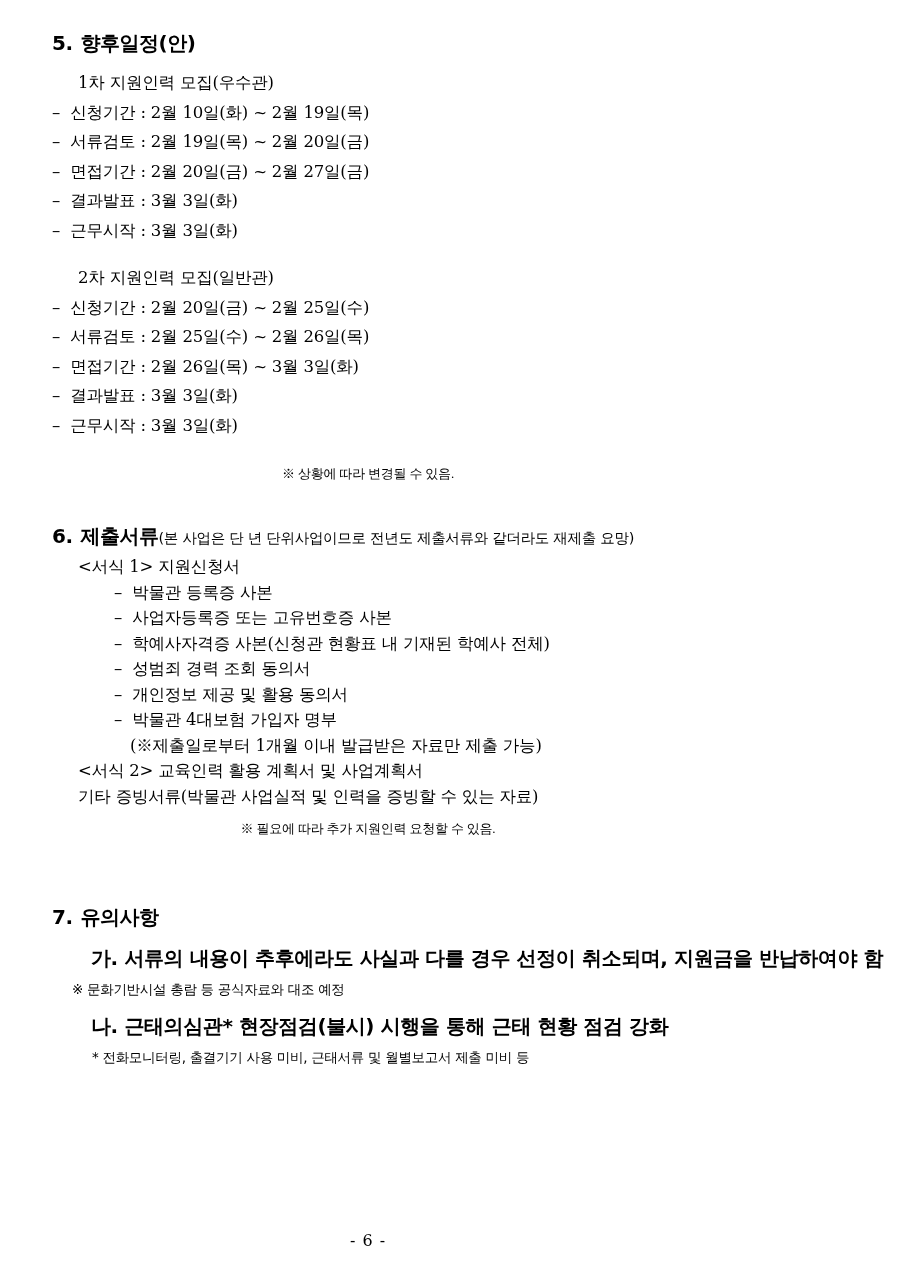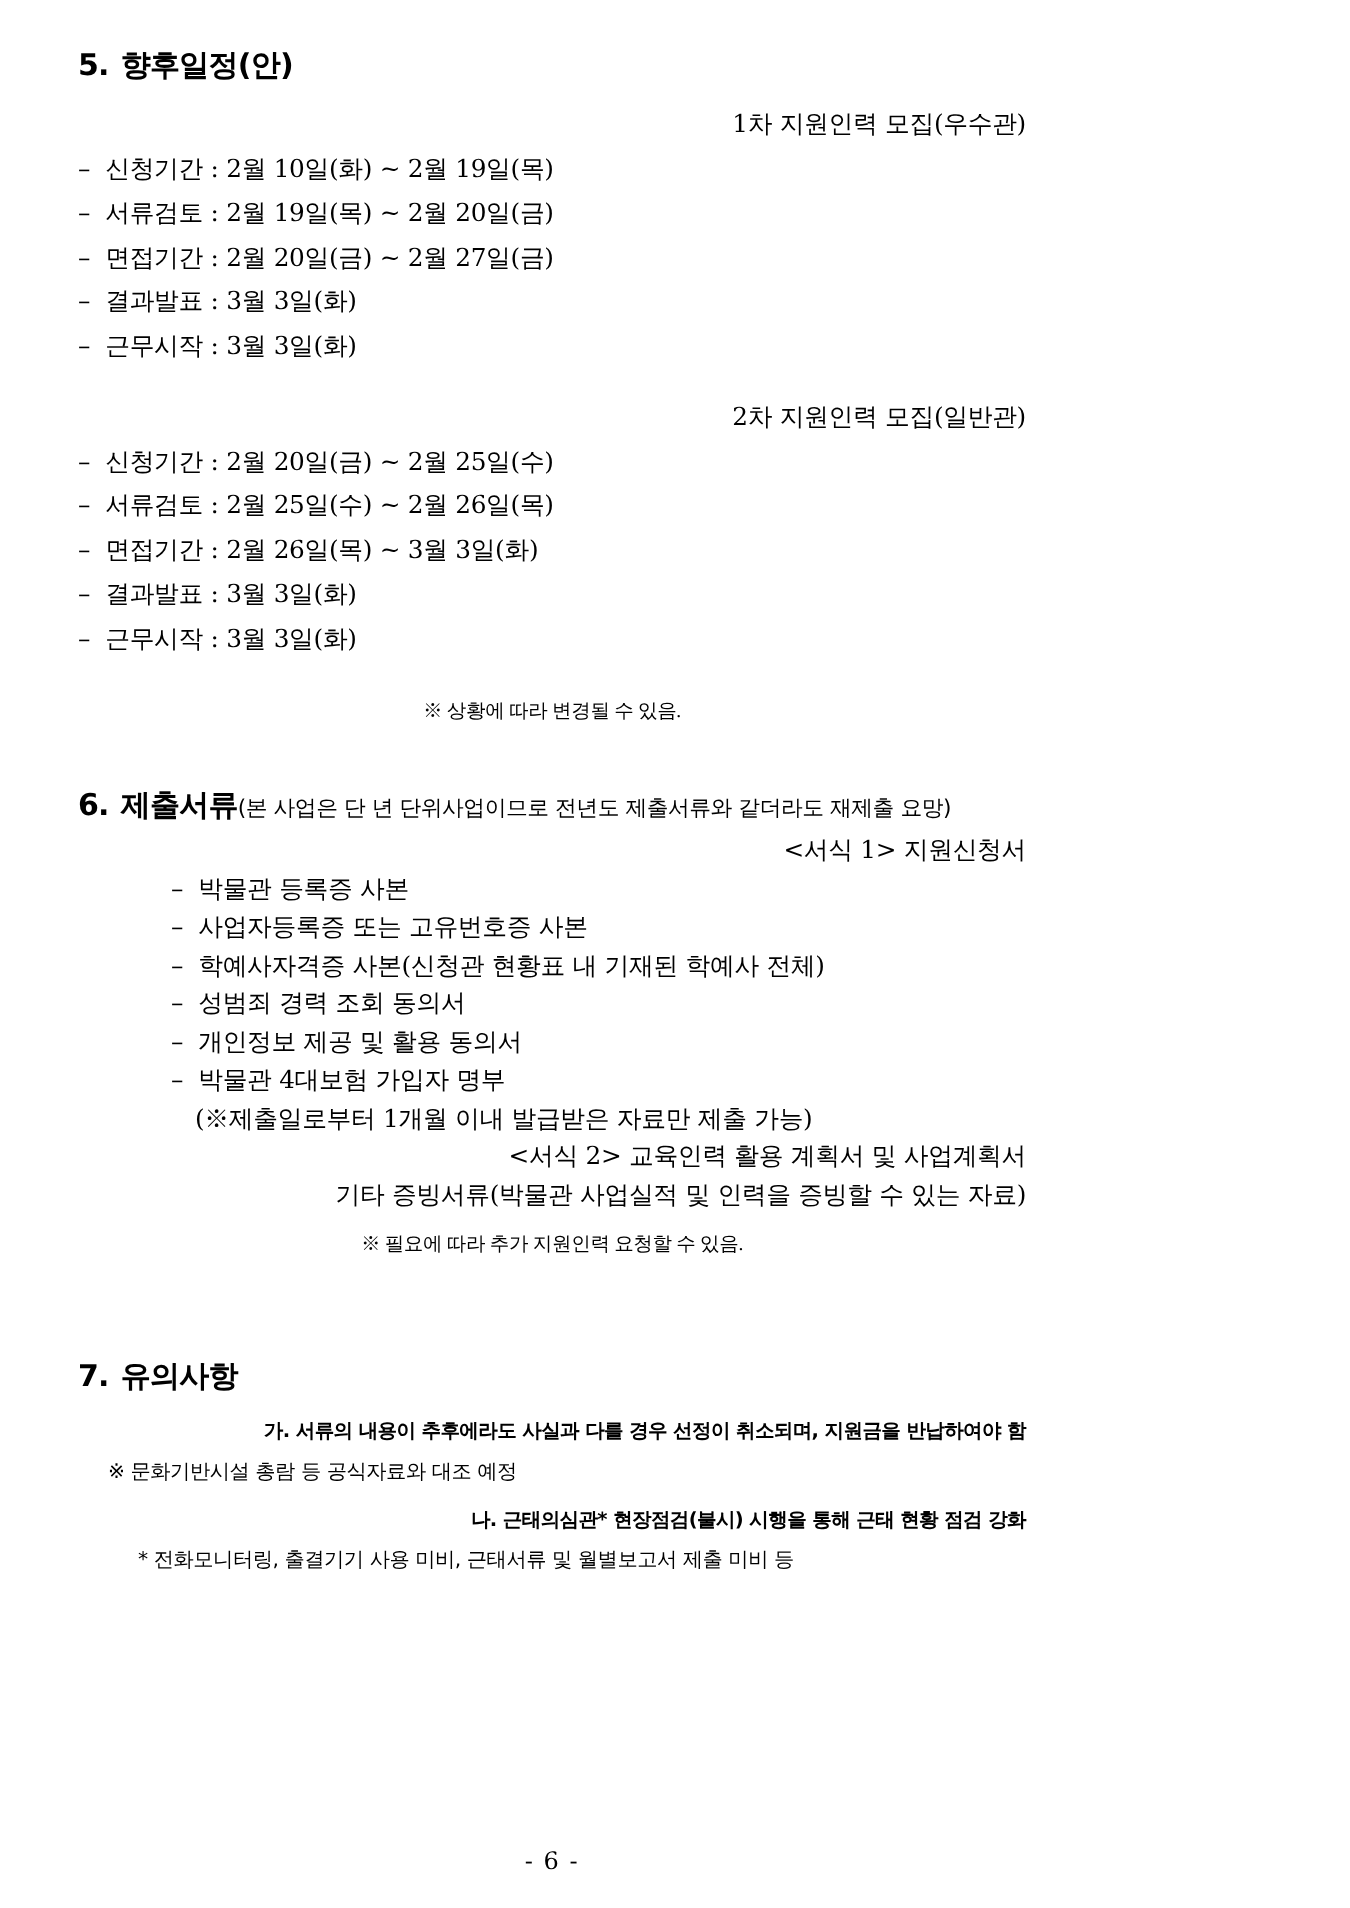--- a/index.html
+++ b/index.html
@@ -42,37 +42,37 @@
   }
 
   
   .line {
     font-family: "DejaVu Serif", serif;
     font-size: 16.5px;
     line-height: 1.0;
     white-space: nowrap;
     letter-spacing: -0.2px;
   }
-  .sub-a  { margin-left: 26px; text-align: right; }      
+  .sub-a  { margin-left: 26px; }      
   .dash   { }      
   .dash6  { margin-left: 62px; }      
   .note-indent { margin-left: 78px; }
 
   .right-note {
     font-family: Liberation Serif, serif;
     font-size: 13px;
     text-align: center;
     white-space: nowrap;
     letter-spacing: -0.2px;
   }
 
   .bold-sans {
     font-family: "DejaVu Sans", sans-serif;
     font-weight: bold;
-    font-size: 13px;
+    font-size: 20px;
     letter-spacing: -0.4px;
     white-space: nowrap;
     margin-left: 39px;
   }
   .tiny-sans {
     font-family: "DejaVu Sans", sans-serif;
     font-size: 13.5px;
     letter-spacing: -0.3px;
     white-space: nowrap;
   }

